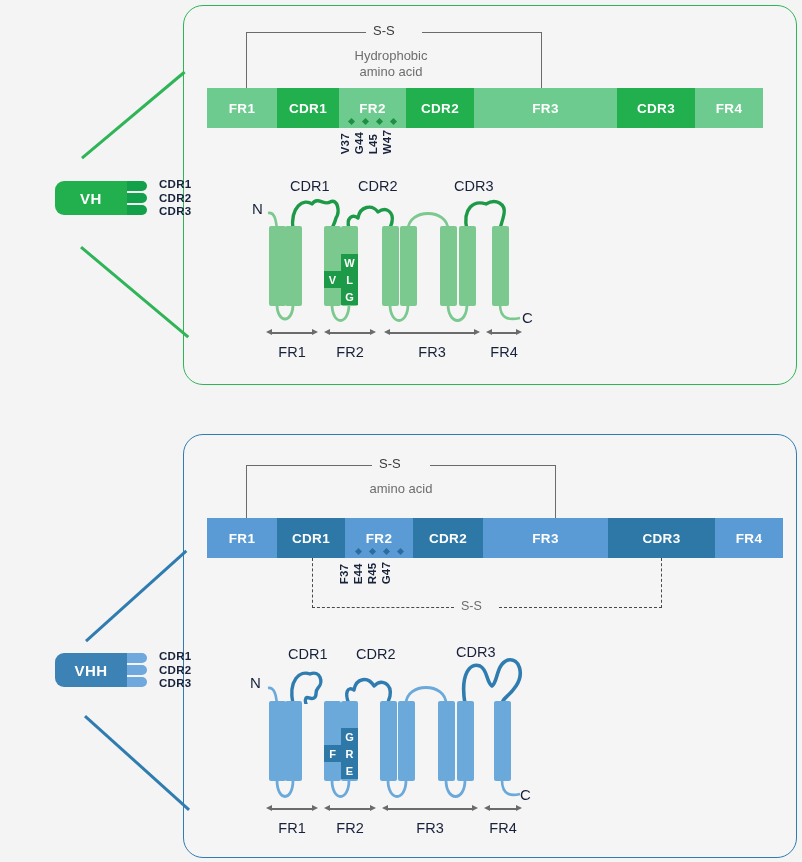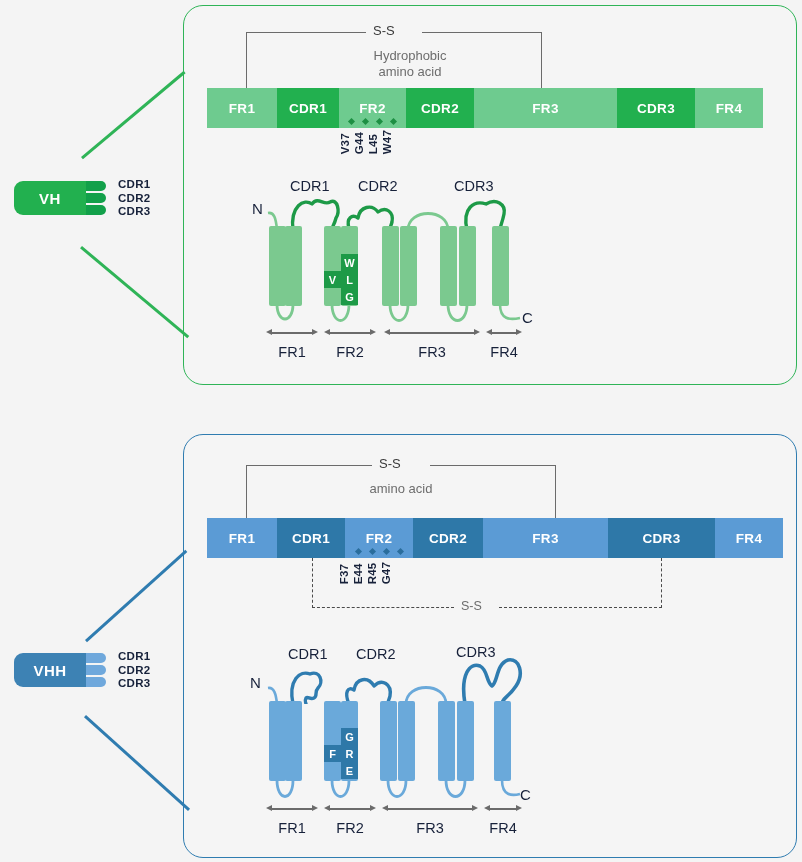--- a/index.html
+++ b/index.html
@@ -21,21 +21,21 @@
 
   
   .badge-wrap{position:absolute;display:flex;align-items:center;}
   #vh-badge-wrap{left:14px;top:178px;}
   #vhh-badge-wrap{left:14px;top:650px;}
   .badge{
     position:relative;
     height:34px;width:72px;
     border-radius:9px 0 0 9px;
     display:flex;align-items:center;justify-content:center;
-    color:#fff;font-weight:bold;font-size:15px;letter-spacing:.5px;
+    color:#fff;font-weight:bold;font-size:15px;letter-spacing:.5px;margin-left:41px;
   }
   .badge.green{background:#22b04f;}
   .badge.blue{background:#3d82b4;}
   .fingers{position:relative;width:22px;height:34px;}
   .fingers span{
     position:absolute;left:0;width:20px;height:10px;border-radius:0 8px 8px 0;
   }
   .fingers.green span{background:#12a04a;}
   .fingers.blue span{background:#6fa8dc;}
   .fingers span:nth-child(1){top:0px;}
@@ -141,21 +141,21 @@
   </div>
 </div>
 
 <div class="ss-bracket" style="left:246px;top:32px;width:296px;height:56px;">
   <div class="topl" style="left:0;width:120px;"></div>
   <div class="topr" style="left:176px;width:120px;"></div>
   <div class="lft" style="left:0;height:56px;"></div>
   <div class="rgt" style="left:294.6px;height:56px;"></div>
   <div class="ss-label" style="left:122px;">S-S</div>
 </div>
-<div class="hydro" style="left:315px;top:48px;width:190px;">
+<div class="hydro" style="left:296px;top:48px;width:190px;">
   <div>Hydrophobic</div>
   <div>amino acid</div>
 </div>
 
 <div class="bar" id="vh-bar" style="left:207px;top:88px;">
   <div class="seg fr-g" style="width:70px;">
     <span>FR1</span>
     </div>
   <div class="seg cdr-g" style="width:62px;">
     <span>CDR1</span>

